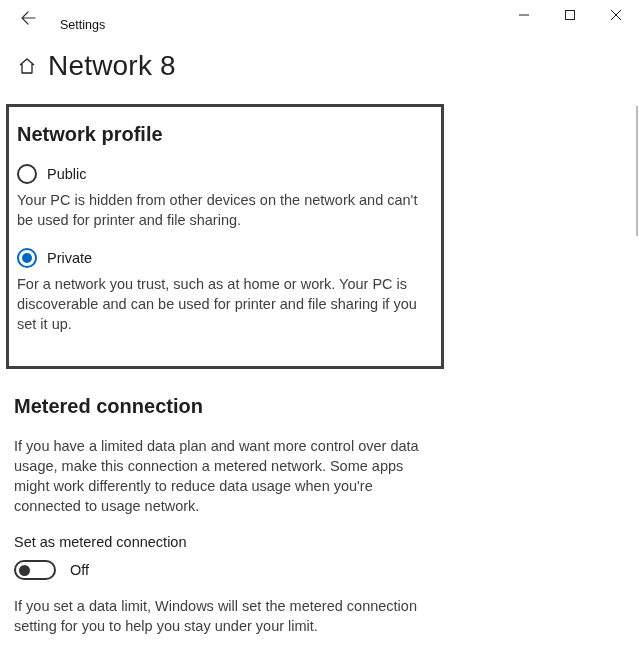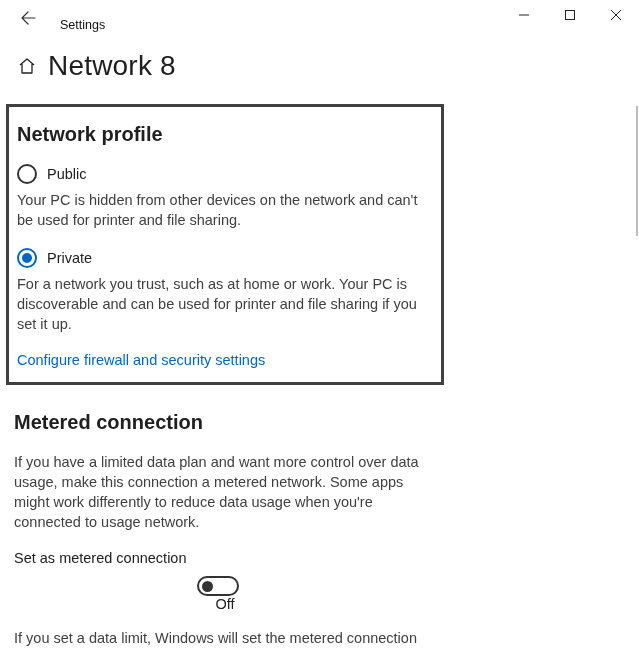--- a/index.html
+++ b/index.html
@@ -107,21 +107,20 @@
       margin-bottom: 22px;
     }
     .toggle-label {
       font-size: 14.5px;
       margin-bottom: 10px;
     }
     .toggle-row {
       display: flex;
       align-items: center;
       margin-bottom: 16px;
-      flex-direction: column;
     }
     .toggle {
       width: 42px; height: 20px;
       border: 2px solid #333;
       border-radius: 12px;
       position: relative;
       margin-right: 14px;
       flex-shrink: 0;
     }
     .toggle-knob {
@@ -194,21 +193,20 @@
     <p class="desc">Your PC is hidden from other devices on the network and can't be used for printer and file sharing.</p>
 
     <div class="radio-row">
       <div class="radio-outer selected">
         <div class="radio-inner"></div>
       </div>
       <div class="radio-label">Private</div>
     </div>
     <p class="desc">For a network you trust, such as at home or work. Your PC is discoverable and can be used for printer and file sharing if you set it up.</p>
 
-    <div class="link">Configure firewall and security settings</div>
   </div>
 
   <div class="section">
     <h2>Metered connection</h2>
     <p class="desc">If you have a limited data plan and want more control over data usage, make this connection a metered network. Some apps might work differently to reduce data usage when you're connected to usage network.</p>
 
     <div class="toggle-label">Set as metered connection</div>
     <div class="toggle-row">
       <div class="toggle">
         <div class="toggle-knob"></div>

